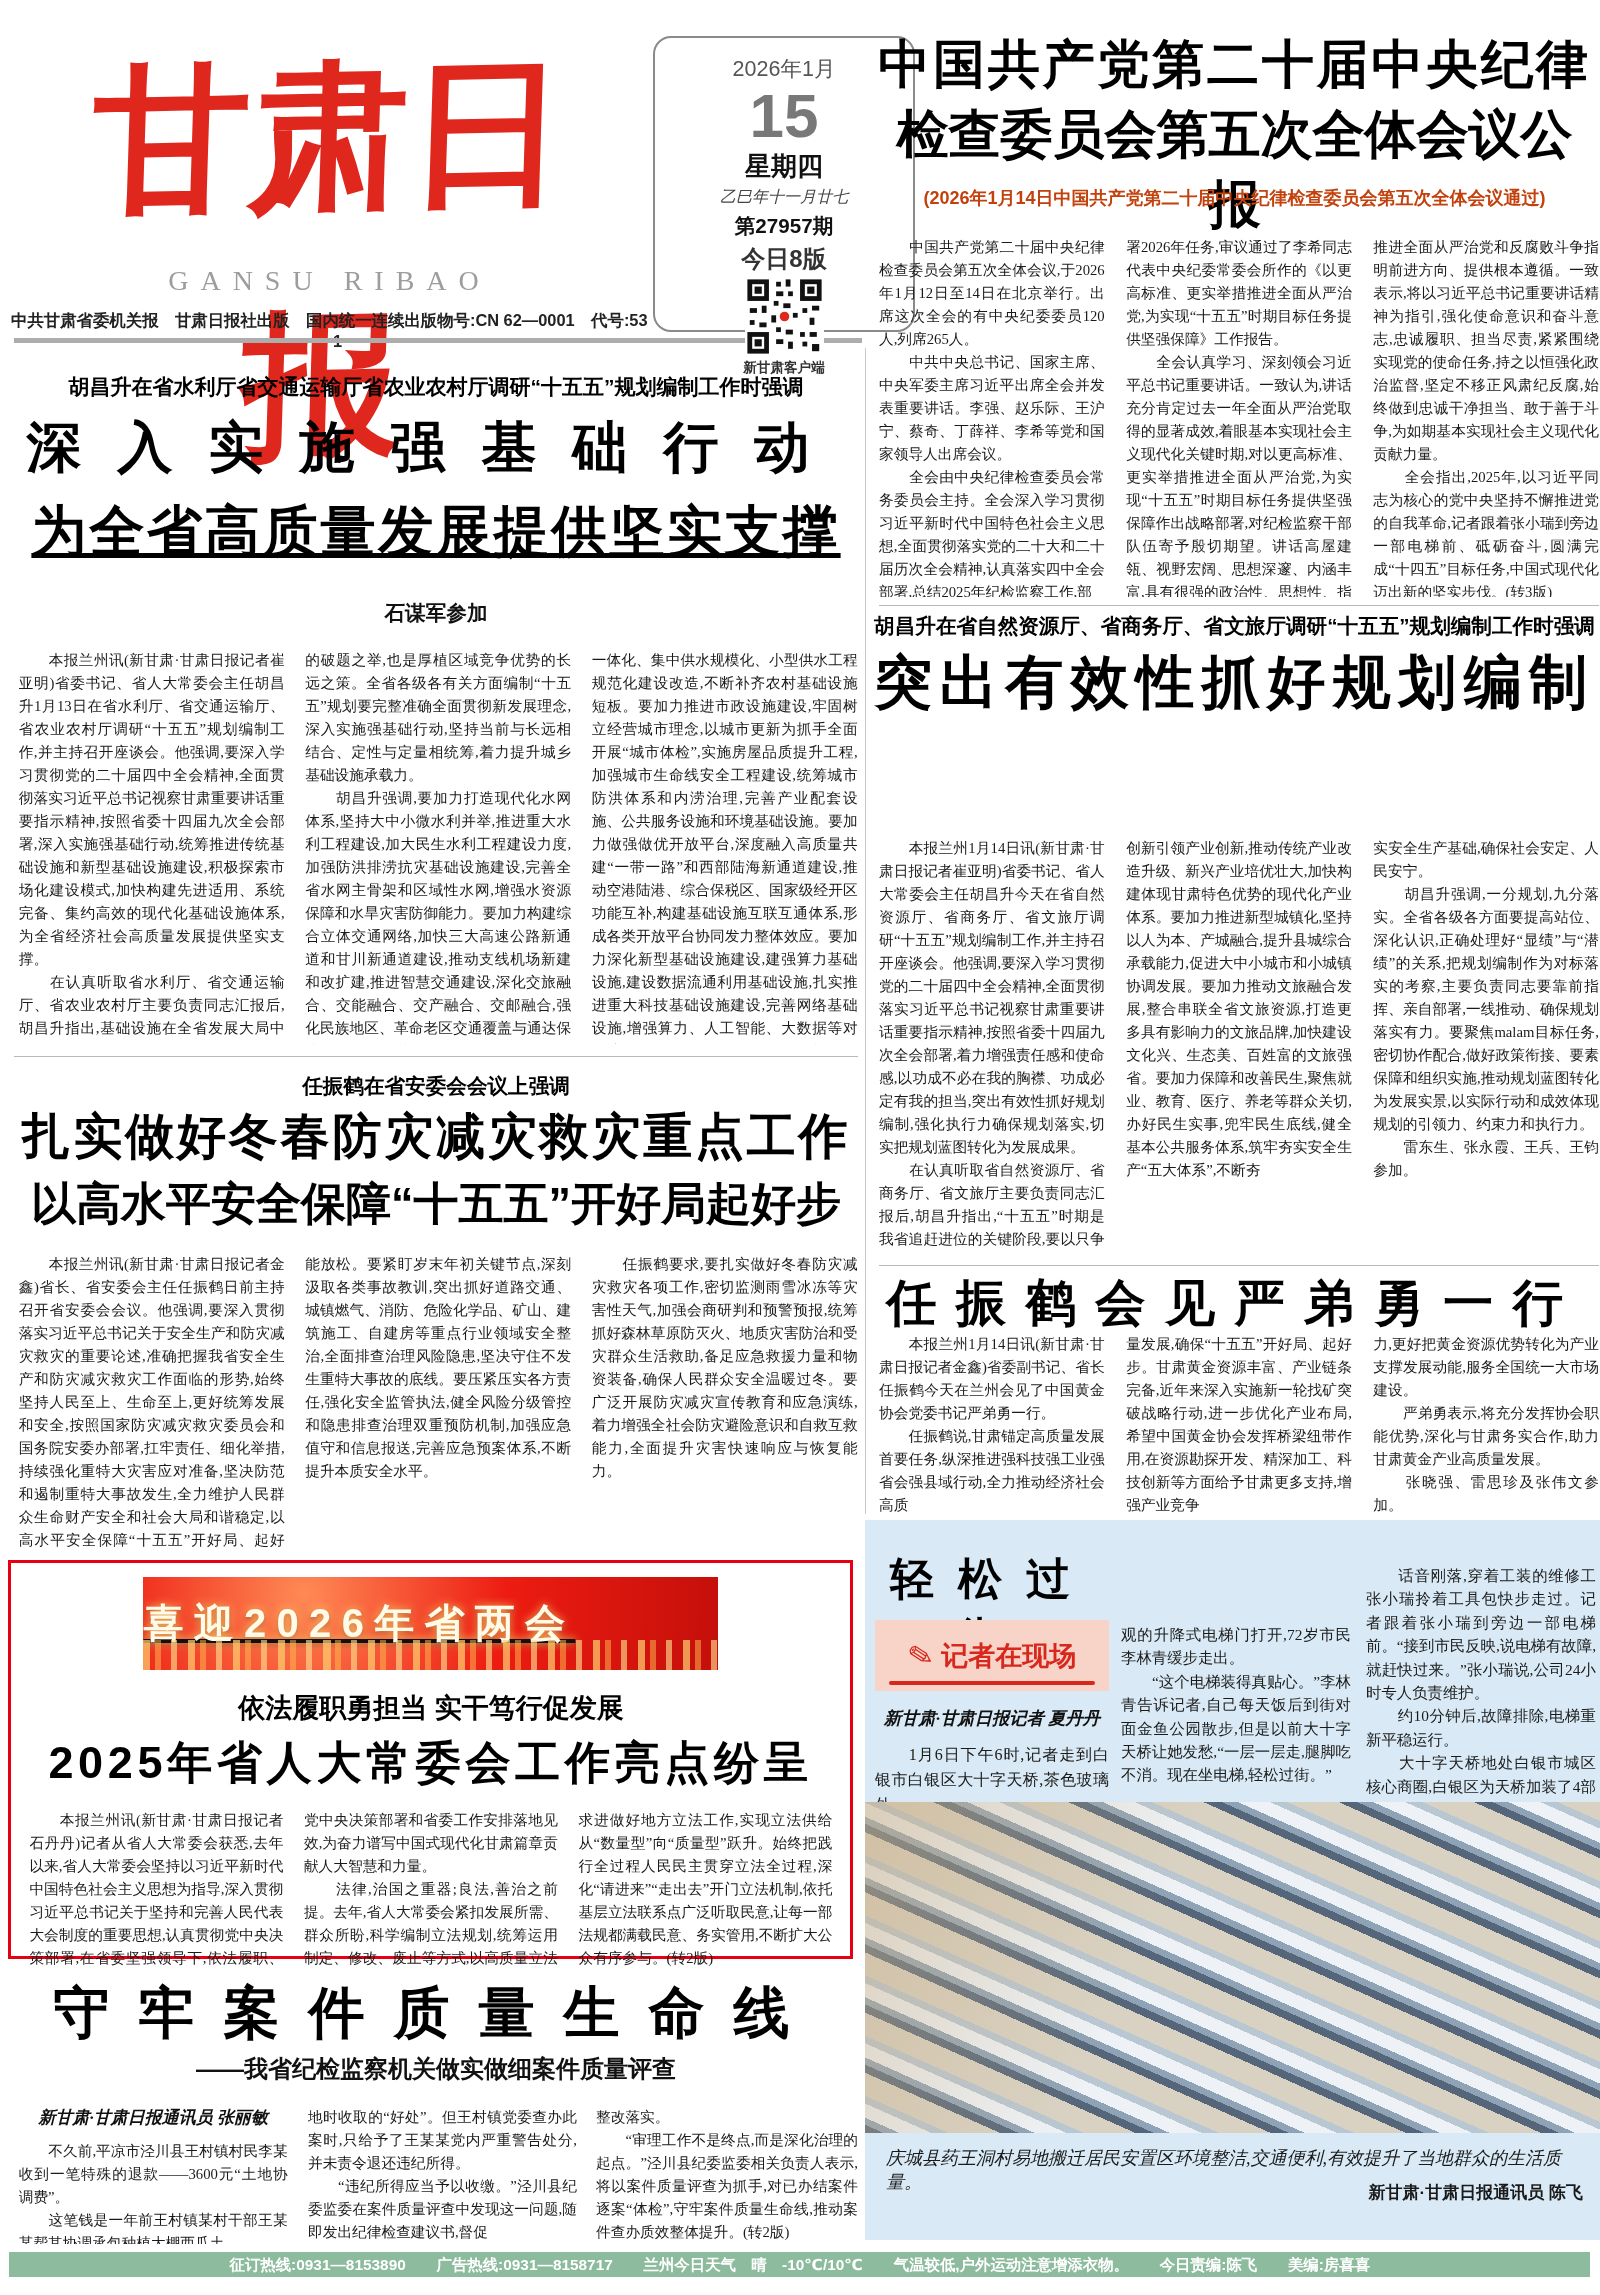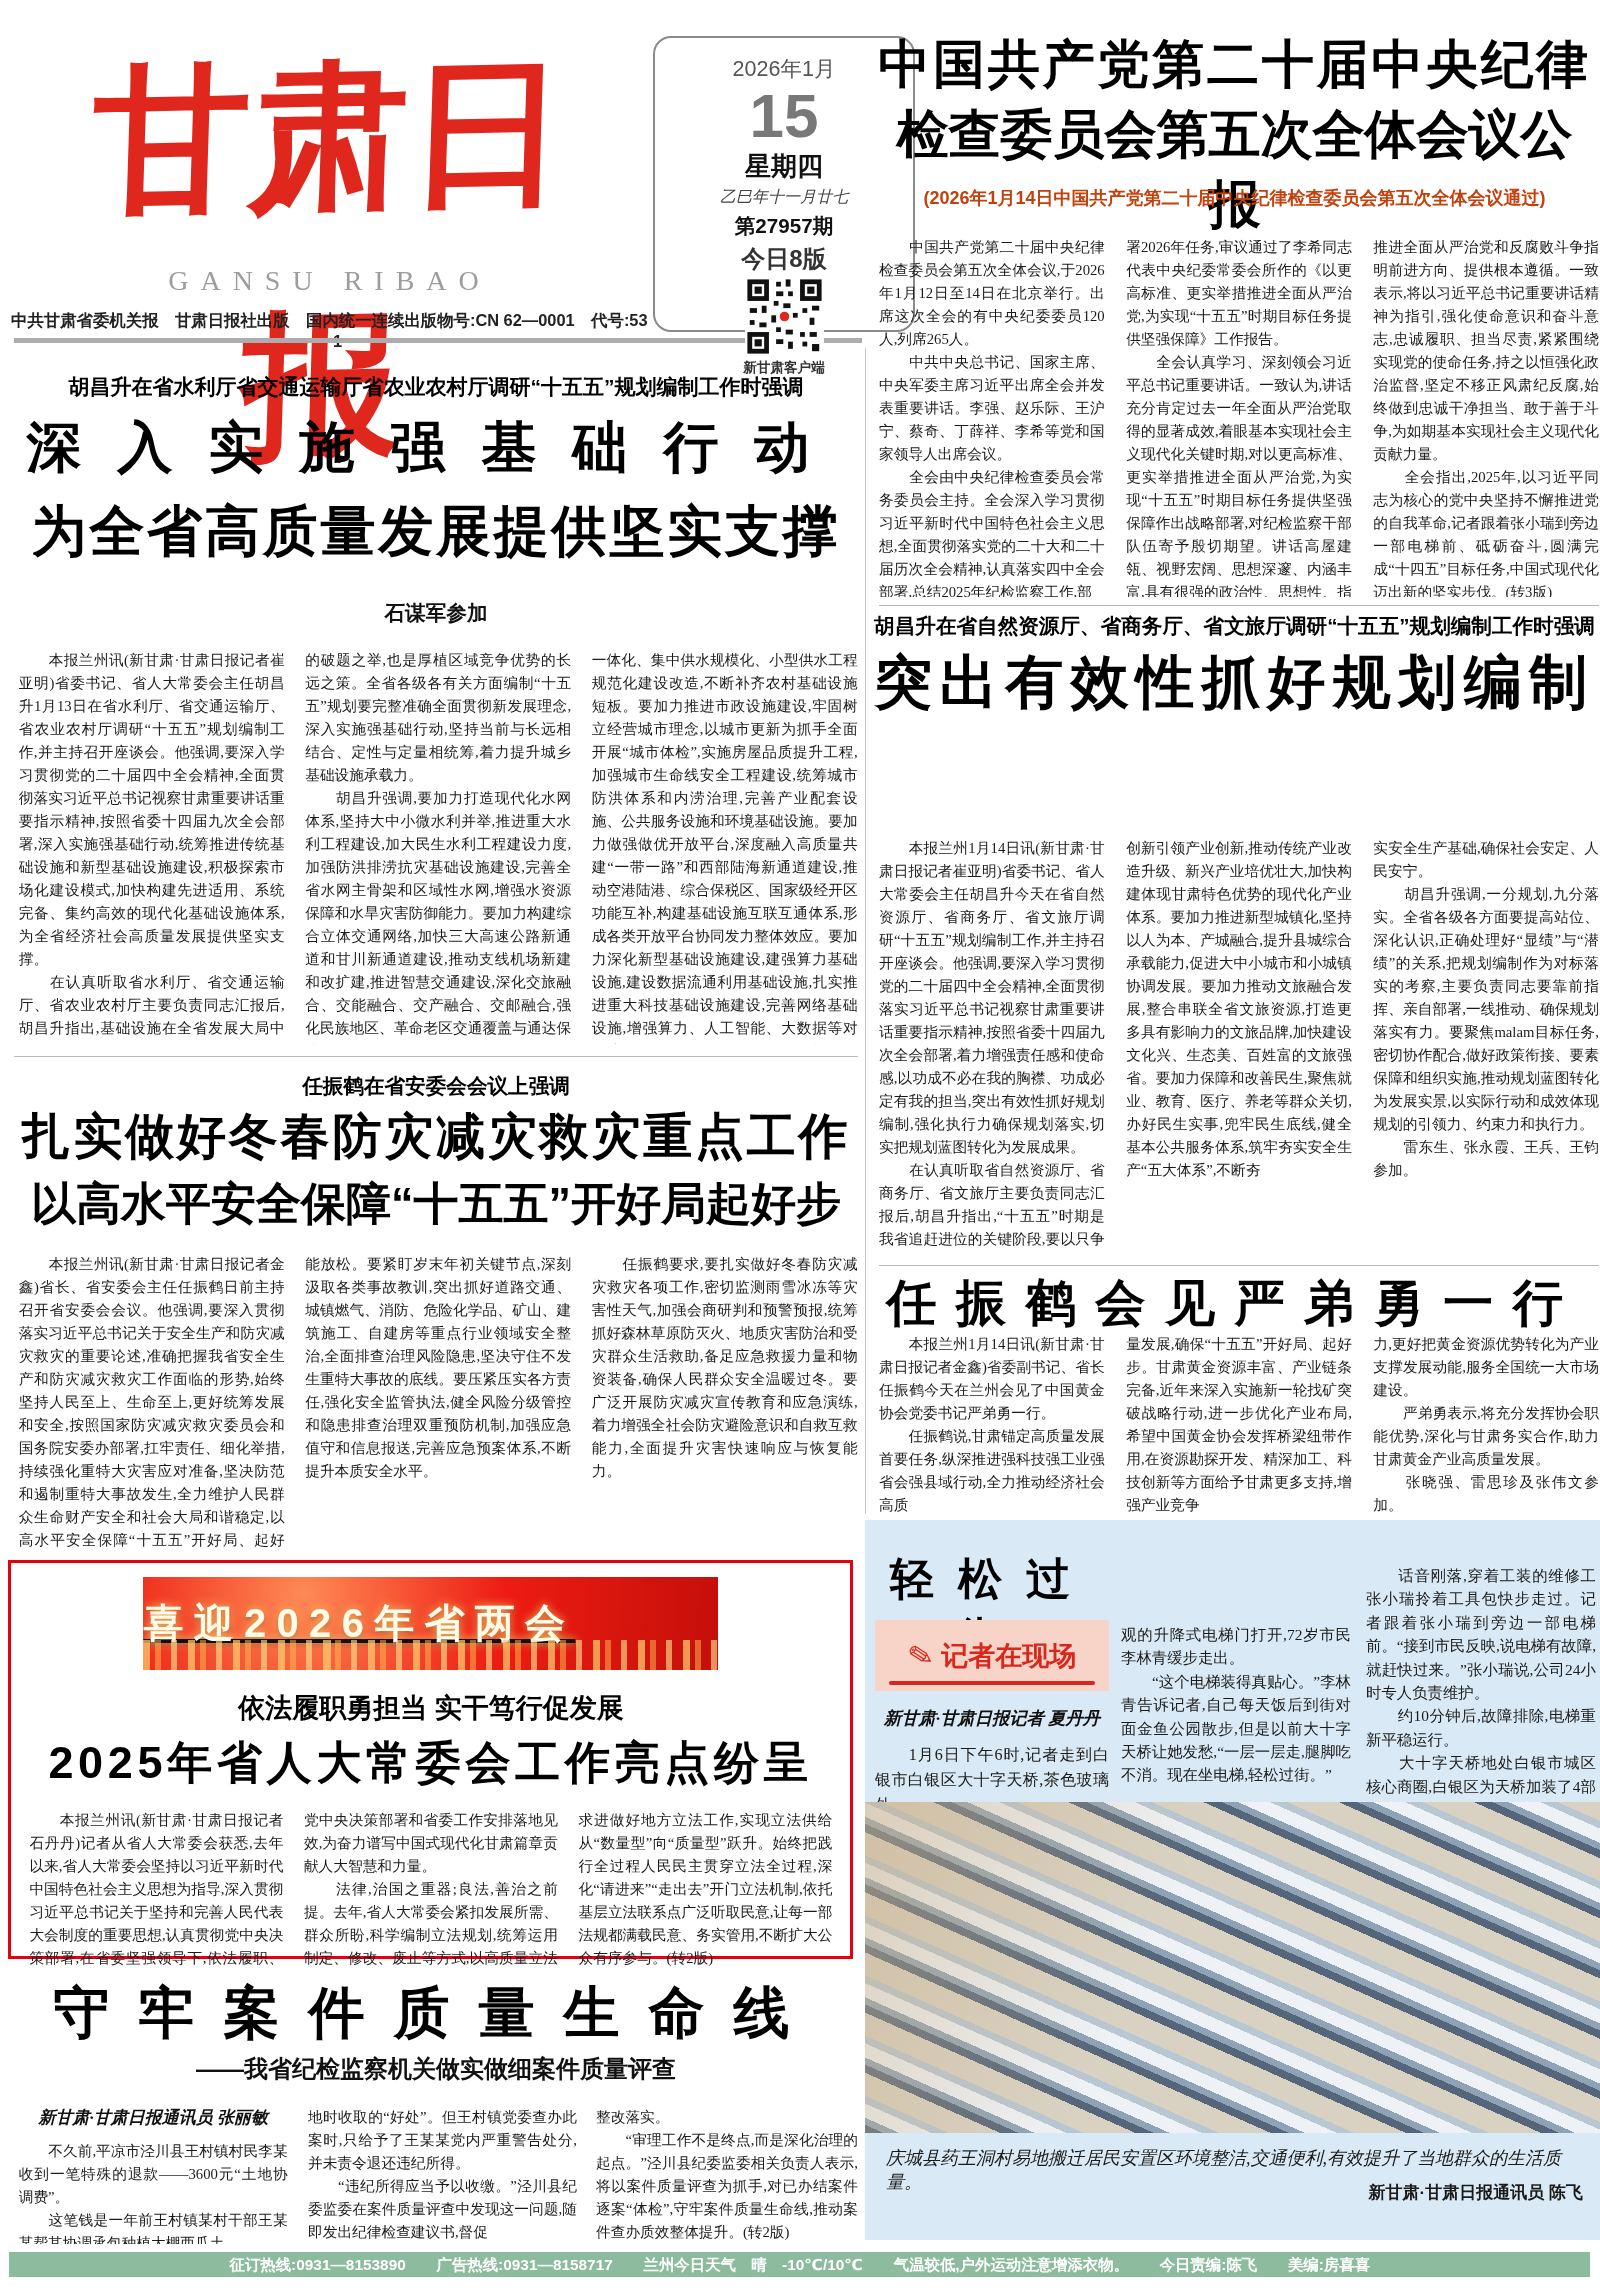--- a/index.html
+++ b/index.html
@@ -115,21 +115,21 @@
 　　全会由中央纪律检查委员会常务委员会主持。全会深入学习贯彻习近平新时代中国特色社会主义思想,全面贯彻落实党的二十大和二十届历次全会精神,认真落实四中全会部署,总结2025年纪检监察工作,部</div>
     <div>署2026年任务,审议通过了李希同志代表中央纪委常委会所作的《以更高标准、更实举措推进全面从严治党,为实现“十五五”时期目标任务提供坚强保障》工作报告。
 　　全会认真学习、深刻领会习近平总书记重要讲话。一致认为,讲话充分肯定过去一年全面从严治党取得的显著成效,着眼基本实现社会主义现代化关键时期,对以更高标准、更实举措推进全面从严治党,为实现“十五五”时期目标任务提供坚强保障作出战略部署,对纪检监察干部队伍寄予殷切期望。讲话高屋建瓴、视野宏阔、思想深邃、内涵丰富,具有很强的政治性、思想性、指导性,为深入</div>
     <div>推进全面从严治党和反腐败斗争指明前进方向、提供根本遵循。一致表示,将以习近平总书记重要讲话精神为指引,强化使命意识和奋斗意志,忠诚履职、担当尽责,紧紧围绕实现党的使命任务,持之以恒强化政治监督,坚定不移正风肃纪反腐,始终做到忠诚干净担当、敢于善于斗争,为如期基本实现社会主义现代化贡献力量。
 　　全会指出,2025年,以习近平同志为核心的党中央坚持不懈推进党的自我革命,记者跟着张小瑞到旁边一部电梯前、砥砺奋斗,圆满完成“十四五”目标任务,中国式现代化迈出新的坚实步伐。(转3版)</div>
   </div>
   <div class="abs rule" style="left:879px;top:605px;width:720px;height:1.4px;"></div>
 
   <div class="abs kicker sans center" style="left:14px;top:373px;width:844px;font-size:21px;">胡昌升在省水利厅省交通运输厅省农业农村厅调研“十五五”规划编制工作时强调</div>
   <div class="abs headline sans center" style="left:14px;top:410px;width:844px;font-size:55px;letter-spacing:36px;line-height:75px;">深入实施强基础行动</div>
-  <div class="abs headline sans center" style="left:14px;top:494px;width:844px;font-size:55px;letter-spacing:2.8px;line-height:75px;">为全省高质量发展提供坚实支撑</div>
+  <div class="abs headline sans center" style="left:14px;top:494px;width:844px;font-size:55px;letter-spacing:2.8px;line-height:75px;text-decoration:underline;">为全省高质量发展提供坚实支撑</div>
   <div class="abs sans center" style="left:14px;top:599px;width:844px;font-size:20.6px;font-weight:700;">石谋军参加</div>
   <div class="abs cols body-txt" style="left:18.7px;top:649px;width:839px;height:395px;gap:20.6px;line-height:23px;justify-content:center;">
     <div>　　本报兰州讯(新甘肃·甘肃日报记者崔亚明)省委书记、省人大常委会主任胡昌升1月13日在省水利厅、省交通运输厅、省农业农村厅调研“十五五”规划编制工作,并主持召开座谈会。他强调,要深入学习贯彻党的二十届四中全会精神,全面贯彻落实习近平总书记视察甘肃重要讲话重要指示精神,按照省委十四届九次全会部署,深入实施强基础行动,统筹推进传统基础设施和新型基础设施建设,积极探索市场化建设模式,加快构建先进适用、系统完备、集约高效的现代化基础设施体系,为全省经济社会高质量发展提供坚实支撑。
 　　在认真听取省水利厅、省交通运输厅、省农业农村厅主要负责同志汇报后,胡昌升指出,基础设施在全省发展大局中具有战略性、支撑性、先导性作用,推进现代化建设必须率先建设现代化基础设施体系。省委“十五五”规划《建议》提出实施强基础行动,既是夯实高质量发展底座</div>
     <div>的破题之举,也是厚植区域竞争优势的长远之策。全省各级各有关方面编制“十五五”规划要完整准确全面贯彻新发展理念,深入实施强基础行动,坚持当前与长远相结合、定性与定量相统筹,着力提升城乡基础设施承载力。
 　　胡昌升强调,要加力打造现代化水网体系,坚持大中小微水利并举,推进重大水利工程建设,加大民生水利工程建设力度,加强防洪排涝抗灾基础设施建设,完善全省水网主骨架和区域性水网,增强水资源保障和水旱灾害防御能力。要加力构建综合立体交通网络,加快三大高速公路新通道和甘川新通道建设,推动支线机场新建和改扩建,推进智慧交通建设,深化交旅融合、交能融合、交产融合、交邮融合,强化民族地区、革命老区交通覆盖与通达保障。要加力提升农村基础设施水平,开展和美陇原乡村建设行动,加快农村公路骨干路网建设,分类推进城乡供水</div>
     <div>一体化、集中供水规模化、小型供水工程规范化建设改造,不断补齐农村基础设施短板。要加力推进市政设施建设,牢固树立经营城市理念,以城市更新为抓手全面开展“城市体检”,实施房屋品质提升工程,加强城市生命线安全工程建设,统筹城市防洪体系和内涝治理,完善产业配套设施、公共服务设施和环境基础设施。要加力做强做优开放平台,深度融入高质量共建“一带一路”和西部陆海新通道建设,推动空港陆港、综合保税区、国家级经开区功能互补,构建基础设施互联互通体系,形成各类开放平台协同发力整体效应。要加力深化新型基础设施建设,建强算力基础设施,建设数据流通利用基础设施,扎实推进重大科技基础设施建设,完善网络基础设施,增强算力、人工智能、大数据等对经济社会发展的支撑力,以基础设施的大发展推动高质量发展大提速。
 　　石谋军、雷东生、王钧、王兵参加。</div>
   </div>
   <div class="abs rule" style="left:14px;top:1056px;width:844px;height:1.4px;"></div>

